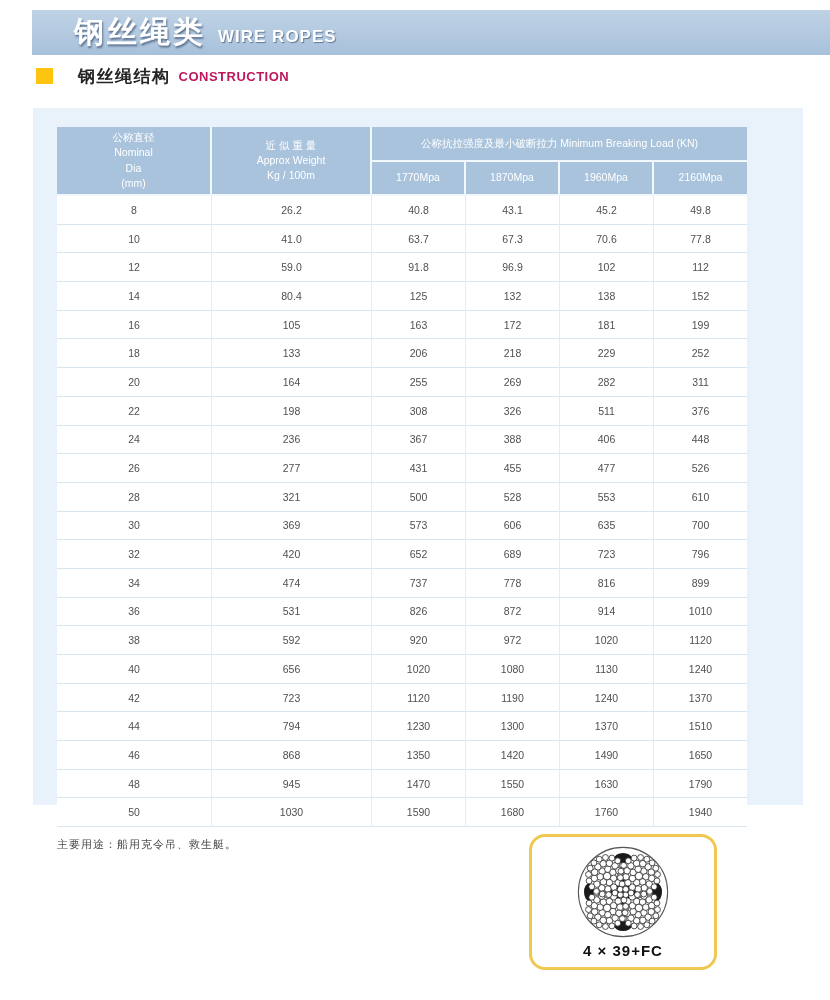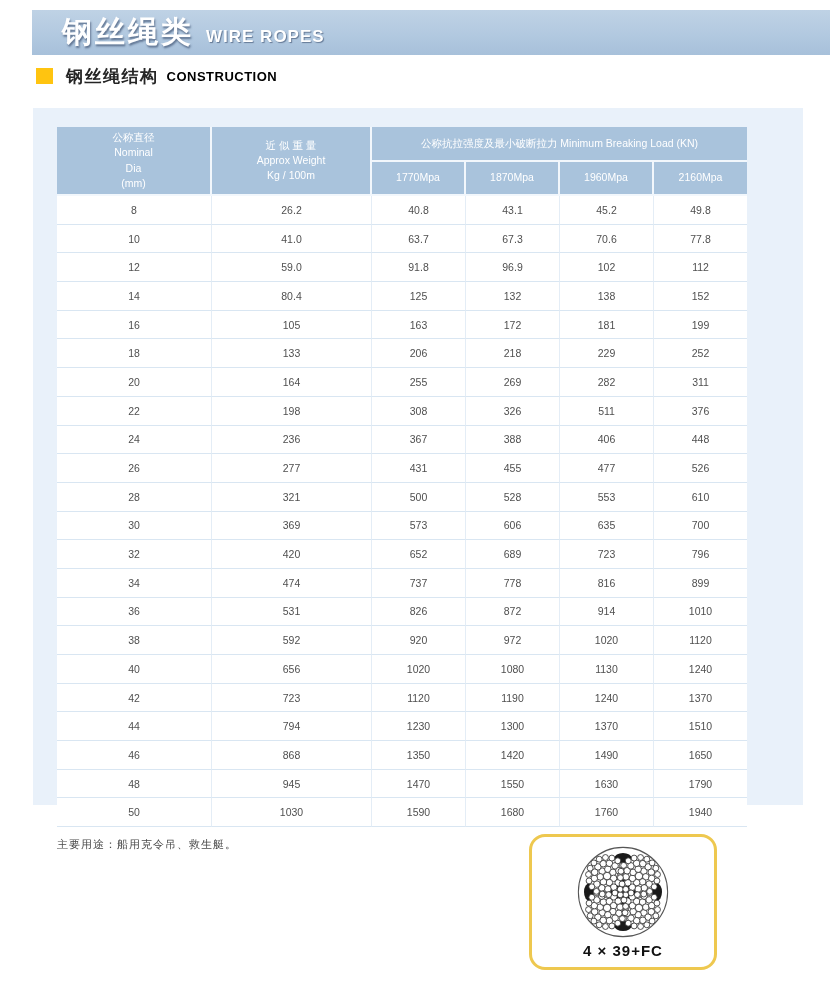--- a/index.html
+++ b/index.html
@@ -5,36 +5,36 @@
   html,body{margin:0;padding:0;}
   body{
     width:830px;height:1000px;position:relative;background:#ffffff;
     font-family:"Liberation Sans",sans-serif;overflow:hidden;
   }
   
   .banner{
     position:absolute;left:32px;top:10px;right:0;height:47px;
     background:linear-gradient(180deg,#bfd2e5 0%,#b2c9e0 55%,#a7c0da 100%);
     border-bottom:2px solid #ffffff;
-    display:flex;align-items:center;padding-left:30px;box-sizing:border-box;
+    display:flex;align-items:center;padding-left:42px;box-sizing:border-box;
   }
   .banner-zh{
     font-size:30px;font-weight:bold;color:#ffffff;letter-spacing:3px;
     text-shadow:1px 2px 2px rgba(80,100,130,0.85);
   }
   .banner-en{
     font-size:17px;font-weight:bold;color:#ffffff;letter-spacing:1px;
     margin-left:12px;margin-top:8px;
     text-shadow:1px 1px 1px rgba(80,100,130,0.8);
   }
   
   .section-head{position:absolute;left:36px;top:64px;height:24px;display:flex;align-items:center;}
   .bullet{width:17px;height:16px;background:#ffc410;margin-right:13px;}
-  .sec-zh{font-size:17px;font-weight:bold;color:#252525;letter-spacing:1.5px;}
-  .sec-en{font-size:13px;font-weight:bold;color:#000000;margin-left:8px;letter-spacing:0.5px;}
+  .sec-zh{font-size:17px;font-weight:bold;color:#252525;letter-spacing:1.5px;margin-left:12px;}
+  .sec-en{font-size:13px;font-weight:bold;color:#be185d;margin-left:8px;letter-spacing:0.5px;}
   
   .panel{
     position:absolute;left:33px;top:108px;width:770px;height:697px;
     background:#e9f1fa;
   }
   
   table.data-table{
     position:absolute;left:24px;top:19px;width:690px;
     border-collapse:separate;border-spacing:0;table-layout:fixed;
   }

